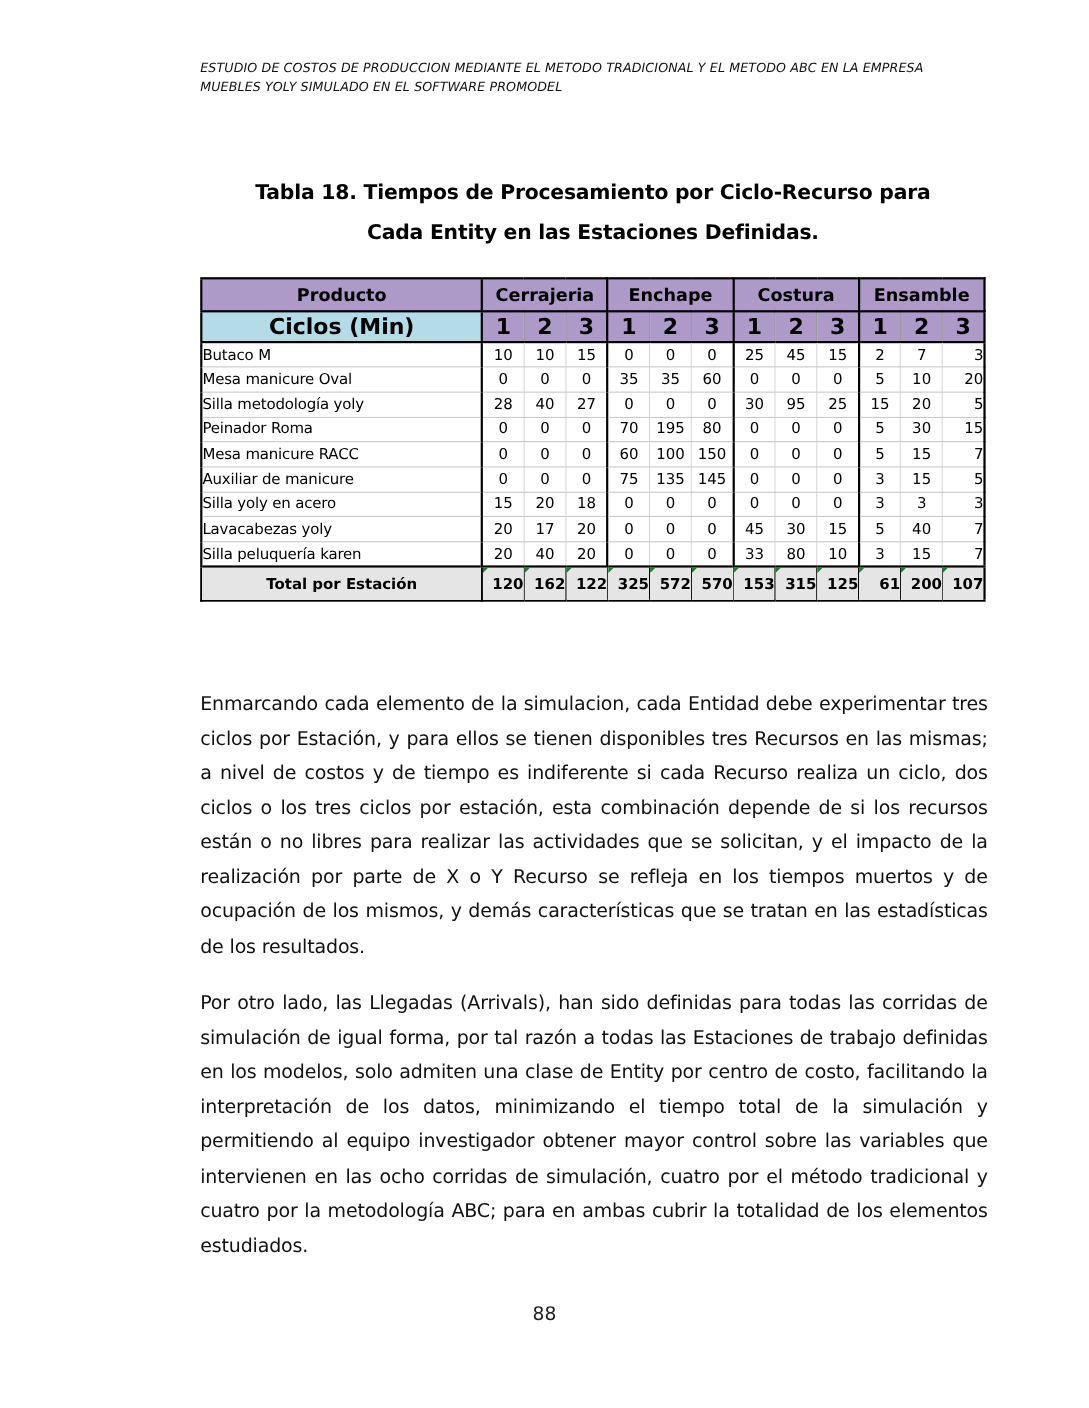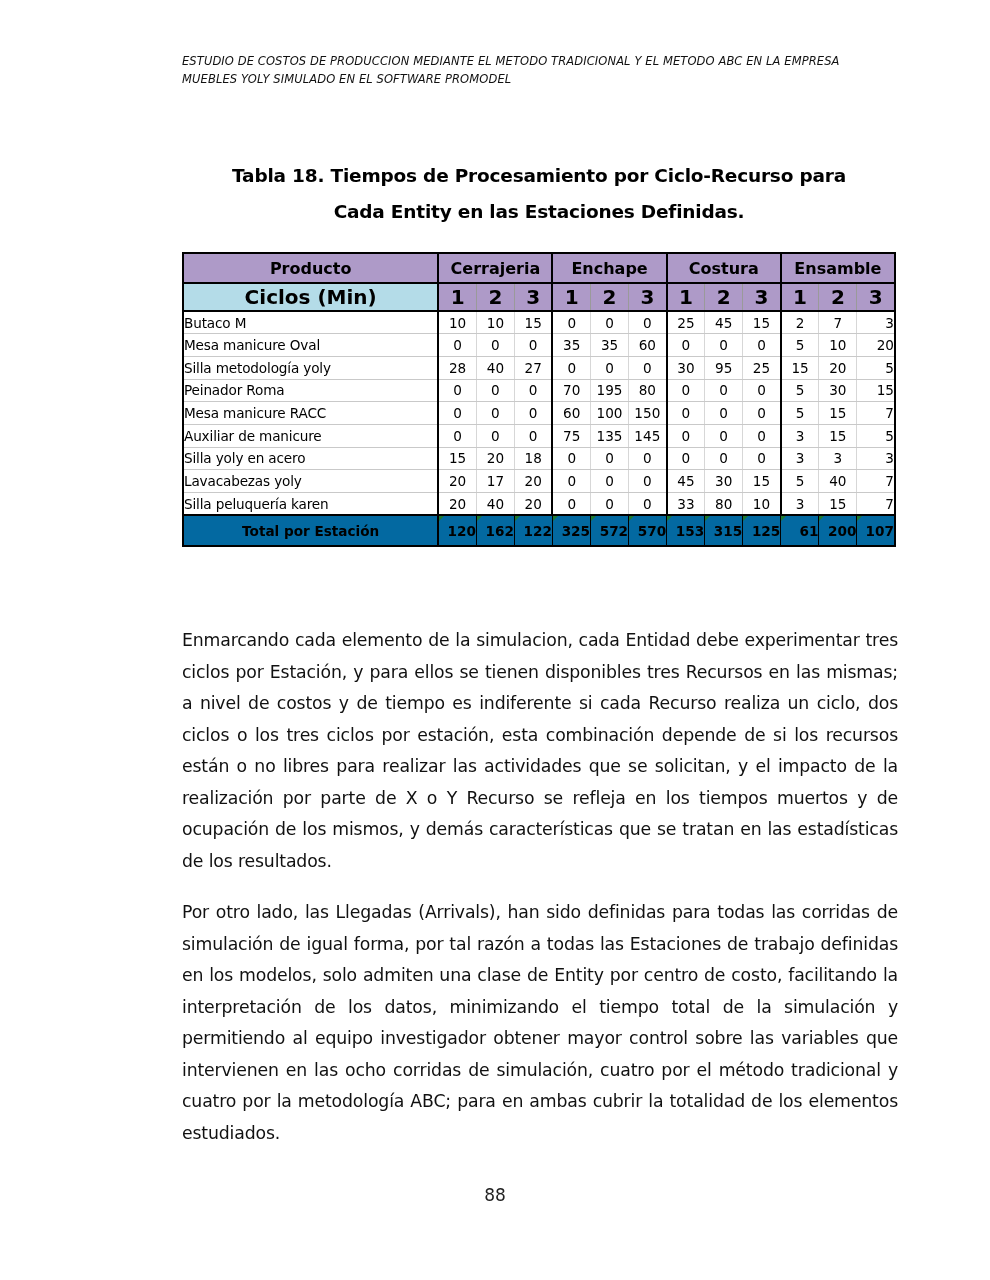--- a/index.html
+++ b/index.html
@@ -122,21 +122,21 @@
     border-right: 2px solid #000 !important;
     border-left: 2px solid #000 !important;
     white-space: nowrap;
     letter-spacing: -0.15px;
   }
   td.num { text-align: center; }
   td.num-right { text-align: right; padding-right: 4px; }
 
   
   tr.total-row td {
-    background: #0369a1;
+    background: #e5e5e5;
     border-top: 2px solid #000;
     border-bottom: 2px solid #000;
     border-left: 1px solid #000;
     border-right: 1px solid #000;
     font-weight: bold;
     height: 31px;
     font-size: 13.6px;
     position: relative;
   }
   td.total-label {

